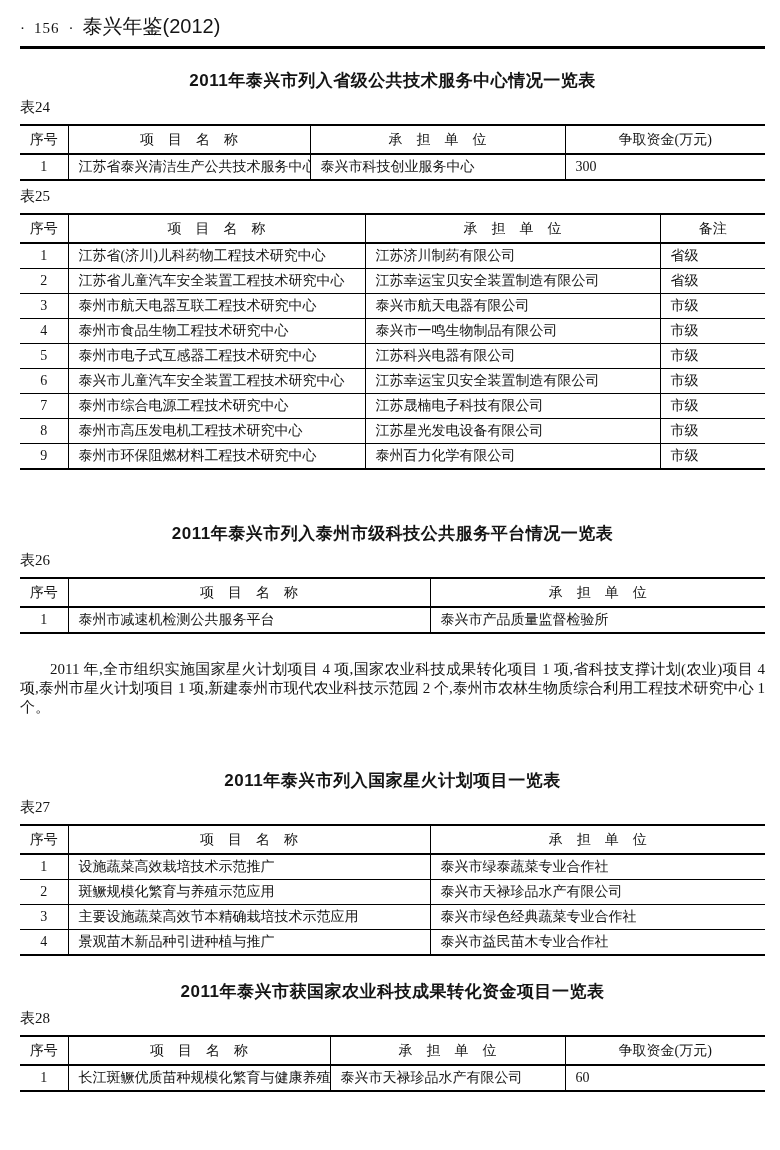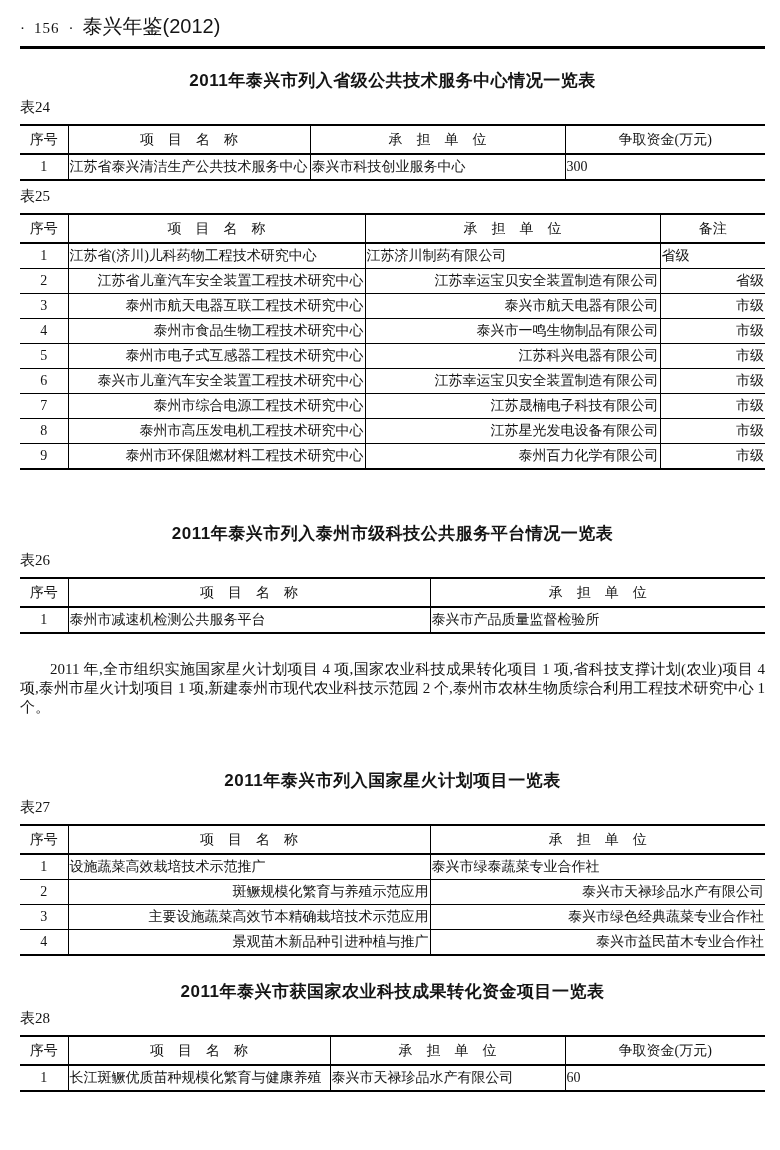--- a/index.html
+++ b/index.html
@@ -53,26 +53,26 @@
   thead th {
     font-weight: normal;
     text-align: center;
     height: 25px;
     padding: 1px 4px;
     border-bottom: 2px solid #000;
     overflow: hidden; white-space: nowrap;
   }
   tbody td {
     height: 22px;
-    padding: 1px 1px;
+    padding: 1px 10px;
     text-align: left;
     overflow: hidden; white-space: nowrap;
   }
   th + th, td + td { border-left: 1.5px solid #000; }
-  tbody tr + tr td { border-top: 1.5px solid #000; text-align: right; }
+  tbody tr + tr td { border-top: 1.5px solid #000; }
   td.c-num { text-align: center; padding: 1px 0; }
 
   .body-paragraph {
     font-size: 15px;
     line-height: 19px;
     text-align: justify;
     text-indent: 2em;
     margin: 26px 0 0 0;
   }
 </style>

